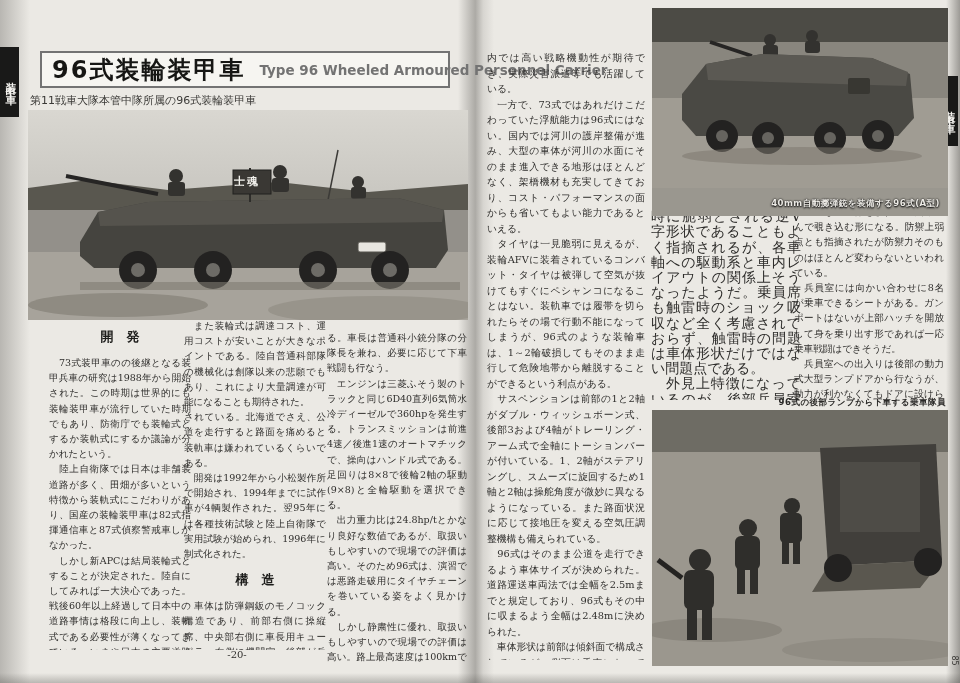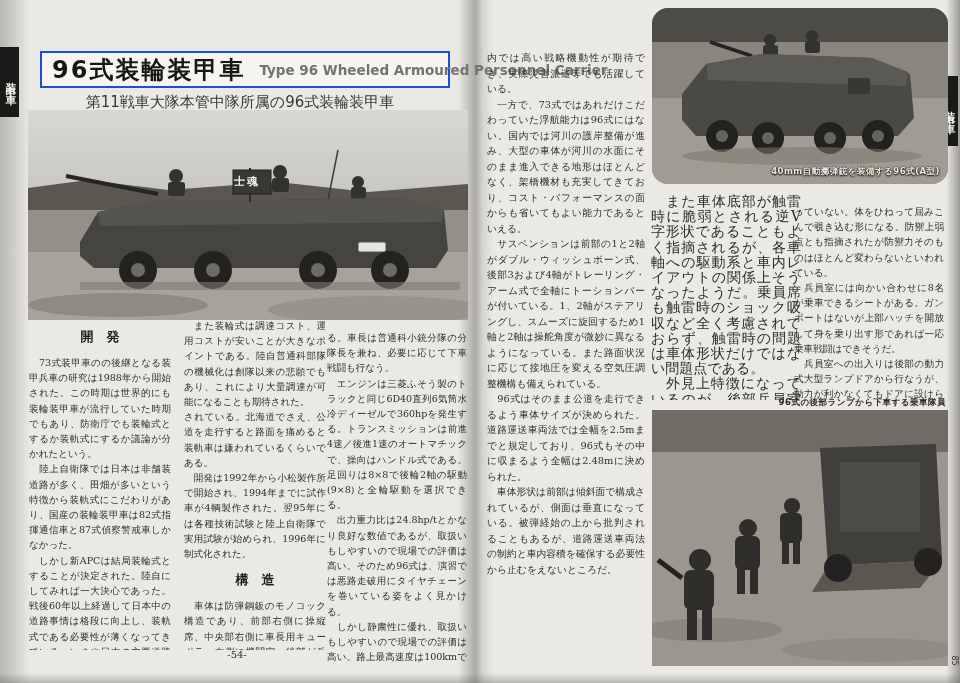--- a/index.html
+++ b/index.html
@@ -21,53 +21,53 @@
   
   .tab{position:absolute;background:#191918;color:#f4f3ef;
     font-family:"DejaVu Sans", sans-serif;font-weight:bold;font-size:11px;
     writing-mode:vertical-rl;text-orientation:upright;letter-spacing:6px;
     display:flex;align-items:center;justify-content:center;}
   .tab-left{left:0;top:47px;width:19px;height:70px;}
   .tab-right{right:2px;top:76px;width:19px;height:70px;}
 
   
   .header-box{position:absolute;left:40px;top:51px;width:410px;height:37px;
-    background:#f6f5f1;border:2px solid #1d4ed8;box-sizing:border-box;
+    background:#f6f5f1;border:2px solid #737373;box-sizing:border-box;
     display:flex;align-items:center;gap:14px;padding:0 10px;}
   .title-jp{font-family:"DejaVu Sans", sans-serif;font-weight:bold;
     font-size:24px;letter-spacing:2px;color:#161614;white-space:nowrap;}
   .title-en{font-family:"DejaVu Sans", sans-serif;font-weight:bold;
     font-size:13.5px;color:#737373;white-space:nowrap;flex:1;text-align:center;}
   .photo-cap-above{position:absolute;left:30px;top:93px;width:420px;
-    text-align:center;font-family:"DejaVu Sans", sans-serif;font-size:15px;color:#3a3936;}
+    text-align:left;font-family:"DejaVu Sans", sans-serif;font-size:11px;color:#3a3936;}
 
   
   .photo{position:absolute;overflow:hidden;background:#9a978f;}
   .photo svg{display:block;}
   .photo-main{left:28px;top:110px;width:440px;height:210px;}
-  .photo-top{left:652px;top:8px;width:296px;height:176px;border-radius:16px;}
+  .photo-top{left:652px;top:8px;width:296px;height:208px;}
   .photo-bottom{left:652px;top:410px;width:296px;height:256px;}
   .flag-label{position:absolute;left:206px;top:64px;width:36px;
     font-family:"DejaVu Sans", sans-serif;font-weight:bold;font-size:11px;
     color:#f2f1ec;text-align:left;letter-spacing:2px;}
   .cap-on-photo{position:absolute;font-family:"DejaVu Sans", sans-serif;
     font-weight:bold;font-size:8.5px;letter-spacing:.5px;white-space:nowrap;}
   .cap-top{right:8px;bottom:6px;color:#eceae5;text-shadow:0 0 2px #000,0 1px 2px #000;}
   .cap-bottom-photo{position:absolute;right:14px;top:397px;color:#2a2927;
     font-family:"DejaVu Sans", sans-serif;font-weight:bold;font-size:8.5px;letter-spacing:.5px;}
 
   
   .col{position:absolute;text-align:justify;font-size:9.5px;line-height:15.2px;
     overflow:hidden;color:#2e2d2b;}
   .col p{margin:0;}
   .heading{font-family:"DejaVu Serif", serif;font-weight:bold;font-size:13px;
     text-align:center;color:#1d1d1b;margin:2px 0 9px 0;line-height:18px;}
   .heading.mid{margin-top:10px;}
 
-  .l-col1{left:29px;top:326px;width:142px;height:324px;}
+  .l-col1{left:49px;top:326px;width:142px;height:324px;}
   .l-col2{left:184px;top:318px;width:142px;height:332px;}
   .l-col3{left:327px;top:330px;width:140px;height:332px;}
   .r-col1{left:487px;top:50px;width:158px;height:610px;font-size:9.8px;line-height:15.5px;}
   .r-col2{left:651px;top:194px;width:150px;height:206px;font-size:14px;}
   .r-col3{left:794px;top:204px;width:150px;height:200px;font-size:9.6px;}
 
   .pageno{position:absolute;font-size:10px;color:#2e2d2b;width:80px;text-align:center;
     font-family:"DejaVu Serif", serif;}
   .pageno-left{left:197px;top:649px;}
   .pageno-right{left:655px;top:649px;}
@@ -157,25 +157,26 @@
     <div class="heading mid">構　造</div>
     <p>　車体は防弾鋼鈑のモノコック構造であり、前部右側に操縦席、中央部右側に車長用キューポラ、左側に機関室、後部が兵員室になっている。ここに8名が乗車でき、乗員と合わせて10名が定数であ</p>
   </div>
   <div class="col l-col3">
     <p>る。車長は普通科小銃分隊の分隊長を兼ね、必要に応じて下車戦闘も行なう。</p>
     <p>　エンジンは三菱ふそう製のトラックと同じ6D40直列6気筒水冷ディーゼルで360hpを発生する。トランスミッションは前進4速／後進1速のオートマチックで、操向はハンドル式である。足回りは8×8で後輪2軸の駆動(9×8)と全輪駆動を選択できる。</p>
     <p>　出力重力比は24.8hp/tとかなり良好な数値であるが、取扱いもしやすいので現場での評価は高い。そのため96式は、演習では悪路走破用にタイヤチェーンを巻いている姿をよく見かける。</p>
     <p>　しかし静粛性に優れ、取扱いもしやすいので現場での評価は高い。路上最高速度は100kmであり、高速道路も充分巡航できる。</p>
 
   </div>
-  <div class="pageno pageno-left">-54-</div>
+  <div class="pageno pageno-left">-20-</div>
 
   <div class="col r-col1">
     <p>内では高い戦略機動性が期待でき、実際災害派遣等でも活躍している。</p>
     <p>　一方で、73式ではあれだけこだわっていた浮航能力は96式にはない。国内では河川の護岸整備が進み、大型の車体が河川の水面にそのまま進入できる地形はほとんどなく、架橋機材も充実してきており、コスト・パフォーマンスの面からも省いてもよい能力であるといえる。</p>
+    <p>　タイヤは一見脆弱に見えるが、装輪AFVに装着されているコンバット・タイヤは被弾して空気が抜けてもすぐにペシャンコになることはない。装軌車では履帯を切られたらその場で行動不能になってしまうが、96式のような装輪車は、1～2輪破損してもそのまま走行して危険地帯から離脱することができるという利点がある。</p>
     <p>　サスペンションは前部の1と2軸がダブル・ウィッシュボーン式、後部3および4軸がトレーリング・アーム式で全軸にトーションバーが付いている。1、2軸がステアリングし、スムーズに旋回するため1軸と2軸は操舵角度が微妙に異なるようになっている。また路面状況に応じて接地圧を変える空気圧調整機構も備えられている。</p>
     <p>　96式はそのまま公道を走行できるよう車体サイズが決められた。道路運送車両法では全幅を2.5mまでと規定しており、96式もその中に収まるよう全幅は2.48mに決められた。</p>
     <p>　車体形状は前部は傾斜面で構成されているが、側面は垂直になっている。被弾経始の上から批判されることもあるが、道路運送車両法の制約と車内容積を確保する必要性から止むをえないところだ。</p>
   </div>
   <div class="col r-col2">
     <p>　また車体底部が触雷時に脆弱とされる逆V字形状であることもよく指摘されるが、各車軸への駆動系と車内レイアウトの関係上そうなったようだ。乗員席も触雷時のショック吸収など全く考慮されておらず、触雷時の問題は車体形状だけではない問題点である。</p>
     <p>　外見上特徴になっているのが、後部兵員室に左右2コずつある防弾ガラス付窓である。</p>
     <p>　乗車歩兵用に外部視察手段は必要であるが、一般的にはペリスコープが使われる。しかも96式の防弾窓は車内から見やすい位置には</p>
   </div>
   <div class="col r-col3">

